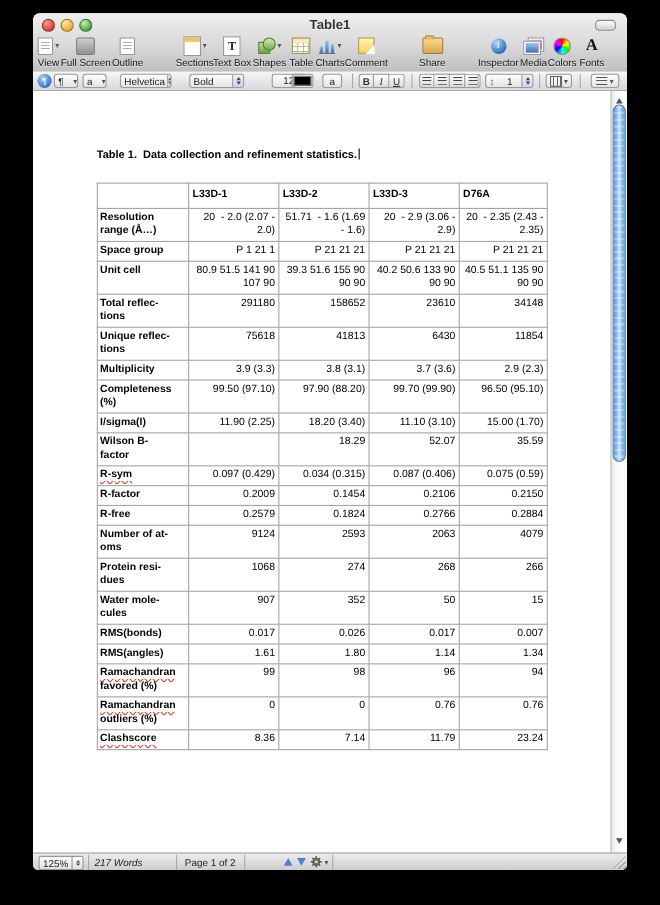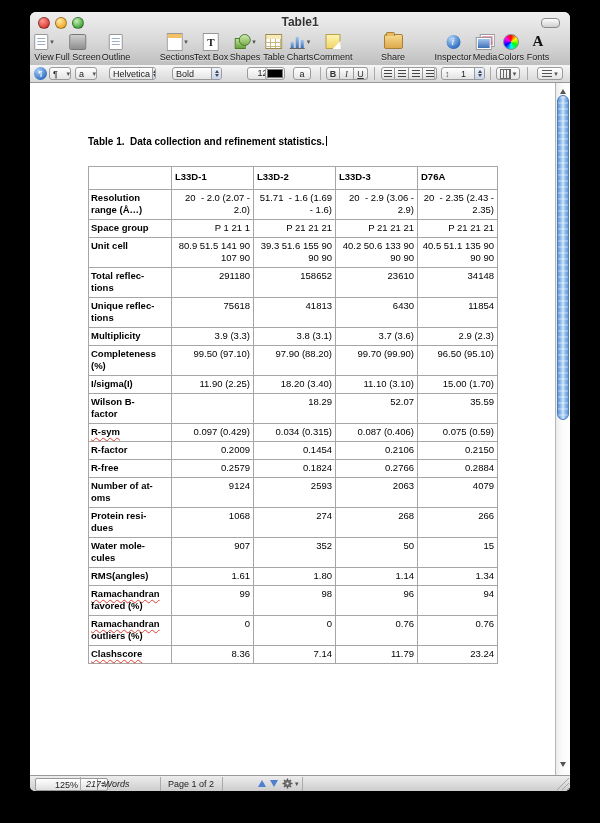--- a/index.html
+++ b/index.html
@@ -99,21 +99,21 @@
   #sb-thumb{position:absolute;left:1px;top:12px;width:12px;height:325px;border-radius:7px;border:1px solid #4a7fbf;box-sizing:border-box;
     background:repeating-linear-gradient(180deg,rgba(255,255,255,.28) 0 2px,rgba(255,255,255,0) 2px 6px),
     linear-gradient(90deg,#5e96d8 0%,#93bfee 30%,#d3e6f9 50%,#93bfee 70%,#5e96d8 100%);}
   #sb-dn{position:absolute;bottom:5px;left:4px;width:0;height:0;border:3px solid transparent;border-top:5px solid #555;}
   
   #statusbar{position:absolute;left:0;bottom:0;width:100%;height:16px;
     background:linear-gradient(#ededed,#cdcdcd);border-top:1px solid #9a9a9a;box-sizing:border-box;font-size:9px;color:#222;}
   .sb-sep{position:absolute;top:1px;width:1px;height:14px;background:#aaa;}
   #zoomctl{position:absolute;left:5px;top:2px;height:11px;display:flex;align-items:center;border:1px solid #999;
     border-radius:2px;background:linear-gradient(#fff,#e0e0e0);}
-  #zoomctl .tx{padding:0 19px;font-size:9px;}
+  #zoomctl .tx{padding:0 3px;font-size:9px;}
   #zoomctl .stp2{border-left:1px solid #999;width:9px;height:100%;display:flex;flex-direction:column;align-items:center;justify-content:center;}
   #zoomctl .stp2 i{display:block;width:0;height:0;border:2px solid transparent;}
   #zoomctl .stp2 .up{border-bottom:2px solid #444;margin-bottom:1px;}
   #zoomctl .stp2 .dn{border-top:2px solid #444;}
   .sb-text{position:absolute;top:3px;white-space:nowrap;}
   .nav-tri{position:absolute;top:4px;width:0;height:0;border:4px solid transparent;}
   #pg-up{left:228px;border-bottom:7px solid #4f7fd0;border-top:none;}
   #pg-dn{left:240px;border-top:7px solid #4f7fd0;border-bottom:none;}
   #gearwrap{position:absolute;left:252px;top:2px;display:flex;align-items:center;}
   #grip{position:absolute;right:1px;bottom:1px;width:13px;height:13px;
@@ -481,20 +481,29 @@
               </tr>
               <tr>
                 <td class="lab">
                   <span class="lline">Water mole-</span>
                   <span class="lline">cules</span>
                 </td>
                 <td class="val">907</td>
                 <td class="val">352</td>
                 <td class="val">50</td>
                 <td class="val">15</td>
+              </tr>
+              <tr>
+                <td class="lab">
+                  <span class="lline">RMS(bonds)</span>
+                </td>
+                <td class="val">0.017</td>
+                <td class="val">0.026</td>
+                <td class="val">0.017</td>
+                <td class="val">0.007</td>
               </tr>
               <tr>
                 <td class="lab">
                   <span class="lline">RMS(angles)</span>
                 </td>
                 <td class="val">1.61</td>
                 <td class="val">1.80</td>
                 <td class="val">1.14</td>
                 <td class="val">1.34</td>
               </tr>

